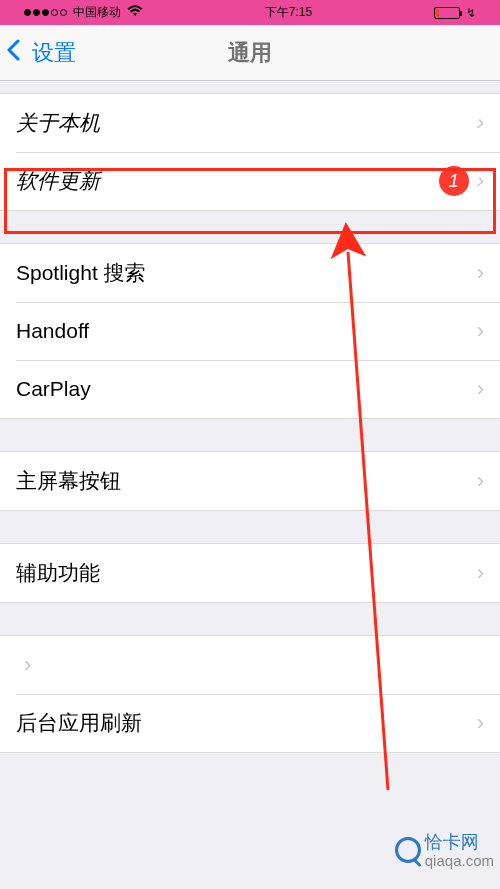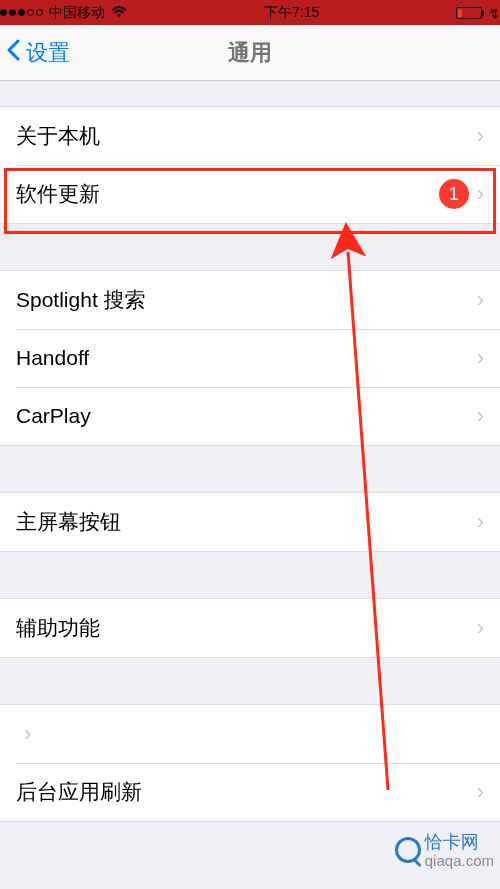--- a/index.html
+++ b/index.html
@@ -9,24 +9,24 @@
     background: #efeff4;
     font-family: -apple-system, "Helvetica Neue", Arial, sans-serif;
     position: relative;
     overflow: hidden;
   }
   .status-bar {
     height: 25px;
     display: flex;
     align-items: center;
     justify-content: space-between;
-    padding: 0 0;
-    font-size: 14px;
+    padding: 0 24px;
+    font-size: 12px;
     color: #000;
-    background: #b91c1c;
+    background: #ec4899;
   }
   .status-left { display: flex; align-items: center; gap: 6px; }
   .status-right { display: flex; align-items: center; gap: 6px; }
   .signal-dots { display: flex; gap: 2px; }
   .dot { width: 7px; height: 7px; border-radius: 50%; border: 1px solid #000; }
   .dot.filled { background: #000; }
   .battery {
     width: 26px; height: 12px; border: 1px solid #000; border-radius: 2px;
     position: relative; display: flex; align-items: center; padding: 1px;
   }
@@ -38,28 +38,28 @@
   .nav-bar {
     height: 56px;
     background: #f8f8f8;
     border-bottom: 1px solid #c8c7cc;
     display: flex;
     align-items: center;
     position: relative;
   }
   .back-btn {
     display: flex; align-items: center; color: #007aff;
-    font-size: 22px; padding-left: 6px; gap: 6px;
+    font-size: 22px; padding-left: 6px; gap: 12px;
   }
   .nav-title {
     position: absolute; left: 50%; transform: translateX(-50%);
     font-size: 22px; font-weight: 600; color: #737373;
   }
-  .list-group { margin-top: 46px; background: #fff; border-top: 1px solid #ddd; border-bottom: 1px solid #ddd; }
-  .list-group.first { margin-top: 25px; }
+  .list-group { margin-top: 32px; background: #fff; border-top: 1px solid #ddd; border-bottom: 1px solid #ddd; }
+  .list-group.first { margin-top: 12px; font-style: italic; }
   .list-item {
     height: 58px;
     display: flex;
     align-items: center;
     padding: 0 16px;
     position: relative;
     font-size: 21px;
     color: #000;
   }
   .list-item + .list-item::before {

